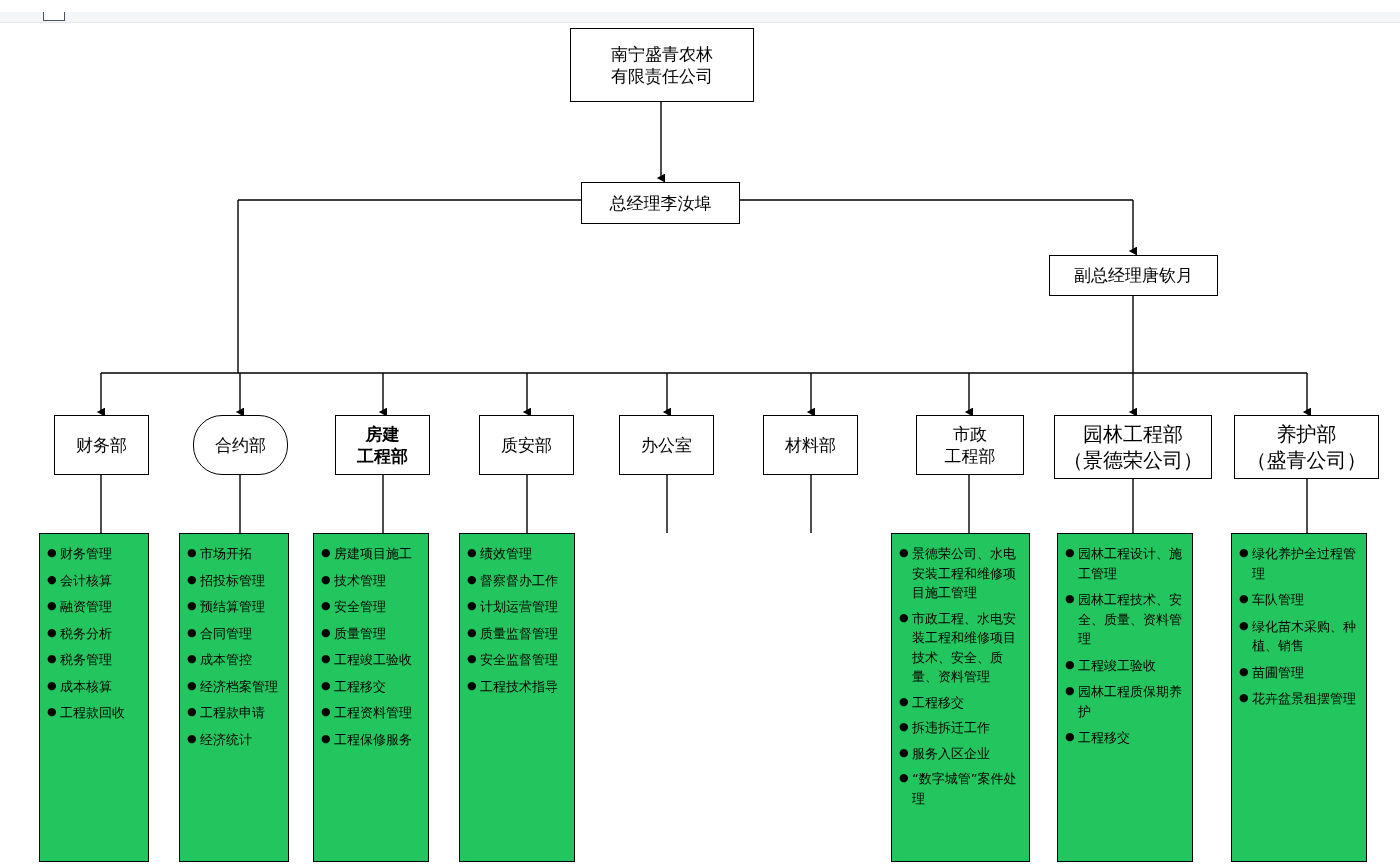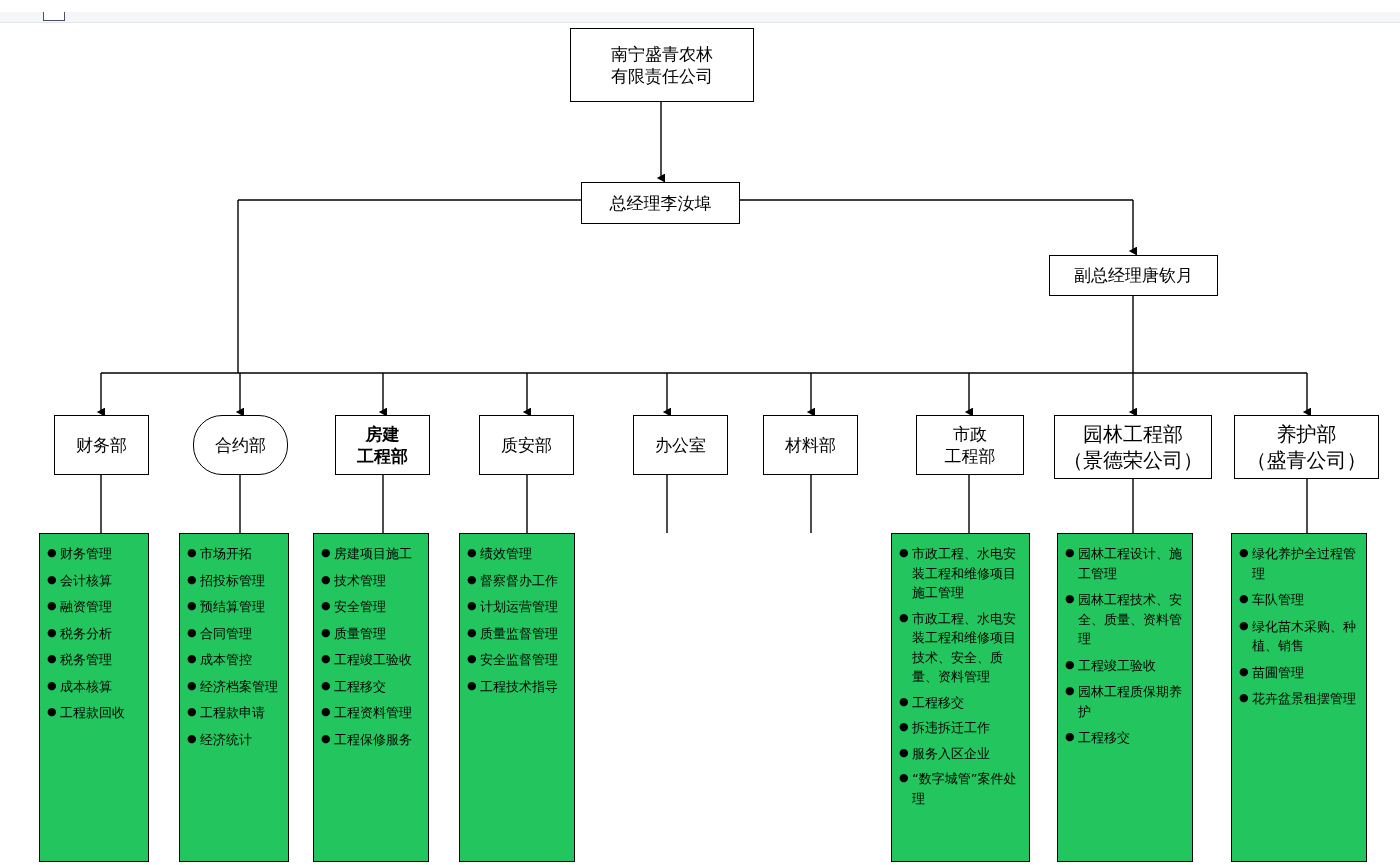--- a/index.html
+++ b/index.html
@@ -141,21 +141,21 @@
   <div class="node" style="left:193px;top:403px;width:95px;height:60px;border-radius:29px;">
     <span class="ttl">合约部</span>
   </div>
   <div class="node" style="left:335px;top:403px;width:95px;height:60px;font-weight:bold;">
     <span class="ttl">房建
 工程部</span>
   </div>
   <div class="node" style="left:479px;top:403px;width:95px;height:60px;">
     <span class="ttl">质安部</span>
   </div>
-  <div class="node" style="left:619px;top:403px;width:95px;height:60px;margin-left:14px;">
+  <div class="node" style="left:619px;top:403px;width:95px;height:60px;">
     <span class="ttl">办公室</span>
   </div>
   <div class="node" style="left:763px;top:403px;width:95px;height:60px;">
     <span class="ttl">材料部</span>
   </div>
   <div class="node" style="left:916px;top:403px;width:108px;height:60px;">
     <span class="ttl">市政
 工程部</span>
   </div>
   <div class="node small" style="left:1054px;top:403px;width:158px;height:64px;">
@@ -207,21 +207,21 @@
         <li>绩效管理</li>
         <li>督察督办工作</li>
         <li>计划运营管理</li>
         <li>质量监督管理</li>
         <li>安全监督管理</li>
         <li>工程技术指导</li>
       </ul>
   </div>
   <div class="detail tight" style="left:891px;top:521px;width:139px;height:329px;">
     <ul>
-        <li>市政工程、水电安装工程和维修项目施工管理</li>
+        <li>景德荣公司、水电安装工程和维修项目施工管理</li>
         <li>市政工程、水电安装工程和维修项目技术、安全、质量、资料管理</li>
         <li>工程移交</li>
         <li>拆违拆迁工作</li>
         <li>服务入区企业</li>
         <li>“数字城管”案件处理</li>
       </ul>
   </div>
   <div class="detail" style="left:1057px;top:521px;width:136px;height:329px;">
     <ul>
         <li>园林工程设计、施工管理</li>

